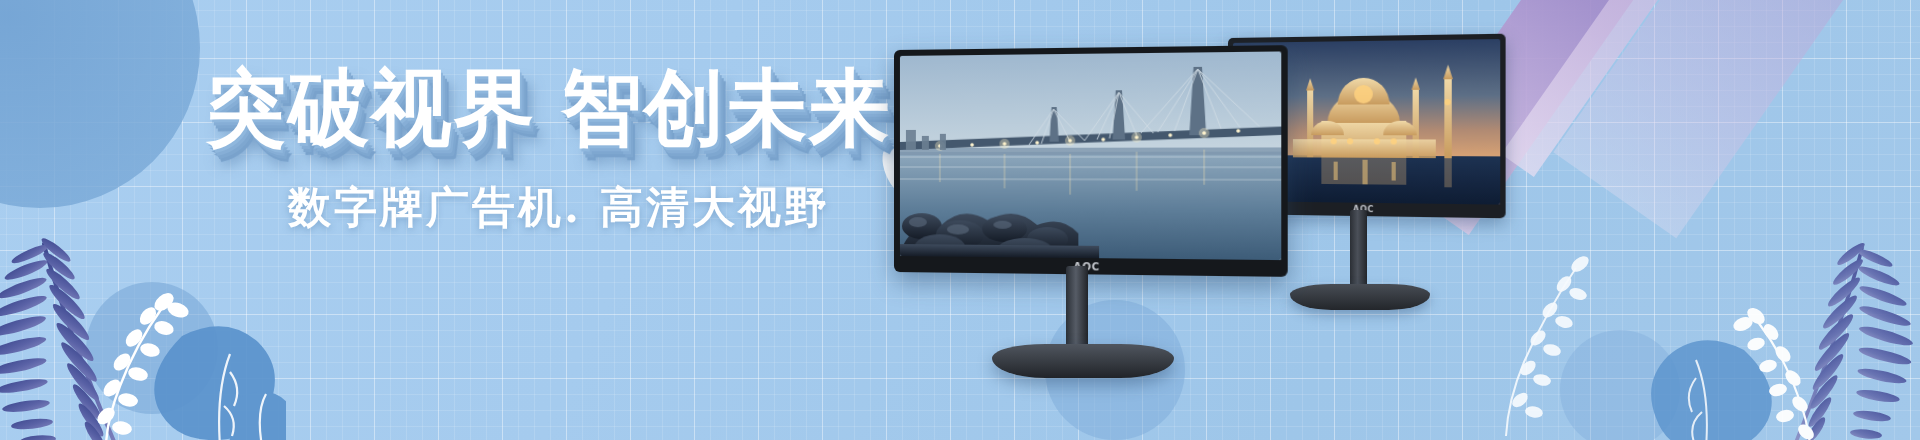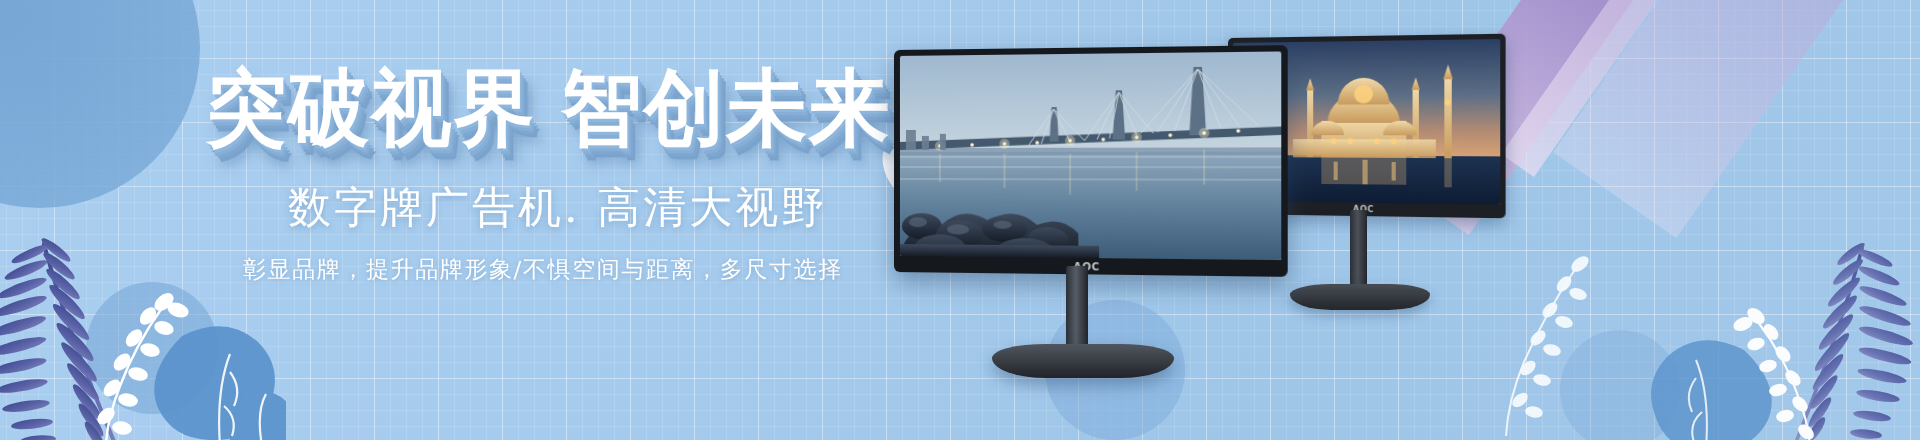--- a/index.html
+++ b/index.html
@@ -94,20 +94,21 @@
     transform-origin:left center;
   }
   .headline .gap{display:inline-block;width:26px;}
   .subhead{
     position:absolute;left:288px;top:186px;
     font-size:43px;line-height:1;letter-spacing:3px;
     color:#ffffff;
     font-family:"DejaVu Serif","Liberation Serif",serif;
     white-space:nowrap;
     text-shadow:0 2px 7px rgba(80,125,170,.45);
+    font-weight:bold;
   }
   .tagline{
     position:absolute;left:243px;top:258px;
     font-size:23px;line-height:1;letter-spacing:1.6px;
     color:#ffffff;
     font-family:"DejaVu Serif","Liberation Serif",serif;
     white-space:nowrap;
     text-shadow:0 1px 5px rgba(80,125,170,.4);
   }
   
@@ -204,21 +205,20 @@
       <path d="M70 150 q36 -26 96 -30 q-54 16 -78 44 z"></path>
       <ellipse cx="60" cy="164" rx="26" ry="13" transform="rotate(-112 60 164)"></ellipse>
     </g>
   </svg>
 
   <div class="copy">
     <div class="headline">
       <span>突破视界</span><span class="gap"></span><span>智创未来</span>
     </div>
     <div class="subhead">数字牌广告机. 高清大视野</div>
-    <div class="tagline">彰显品牌，提升品牌形象/不惧空间与距离，多尺寸选择</div>
   </div>
 
   <div class="monitors">
 
     <div class="mon mon-b">
       <div class="bezel">
         <div class="screen">
           <svg viewBox="0 0 258 158" preserveAspectRatio="none" style="width:100%;height:100%;display:block">
             <defs>
               <linearGradient id="mskSky" x1="0" y1="0" x2="0" y2="1">

